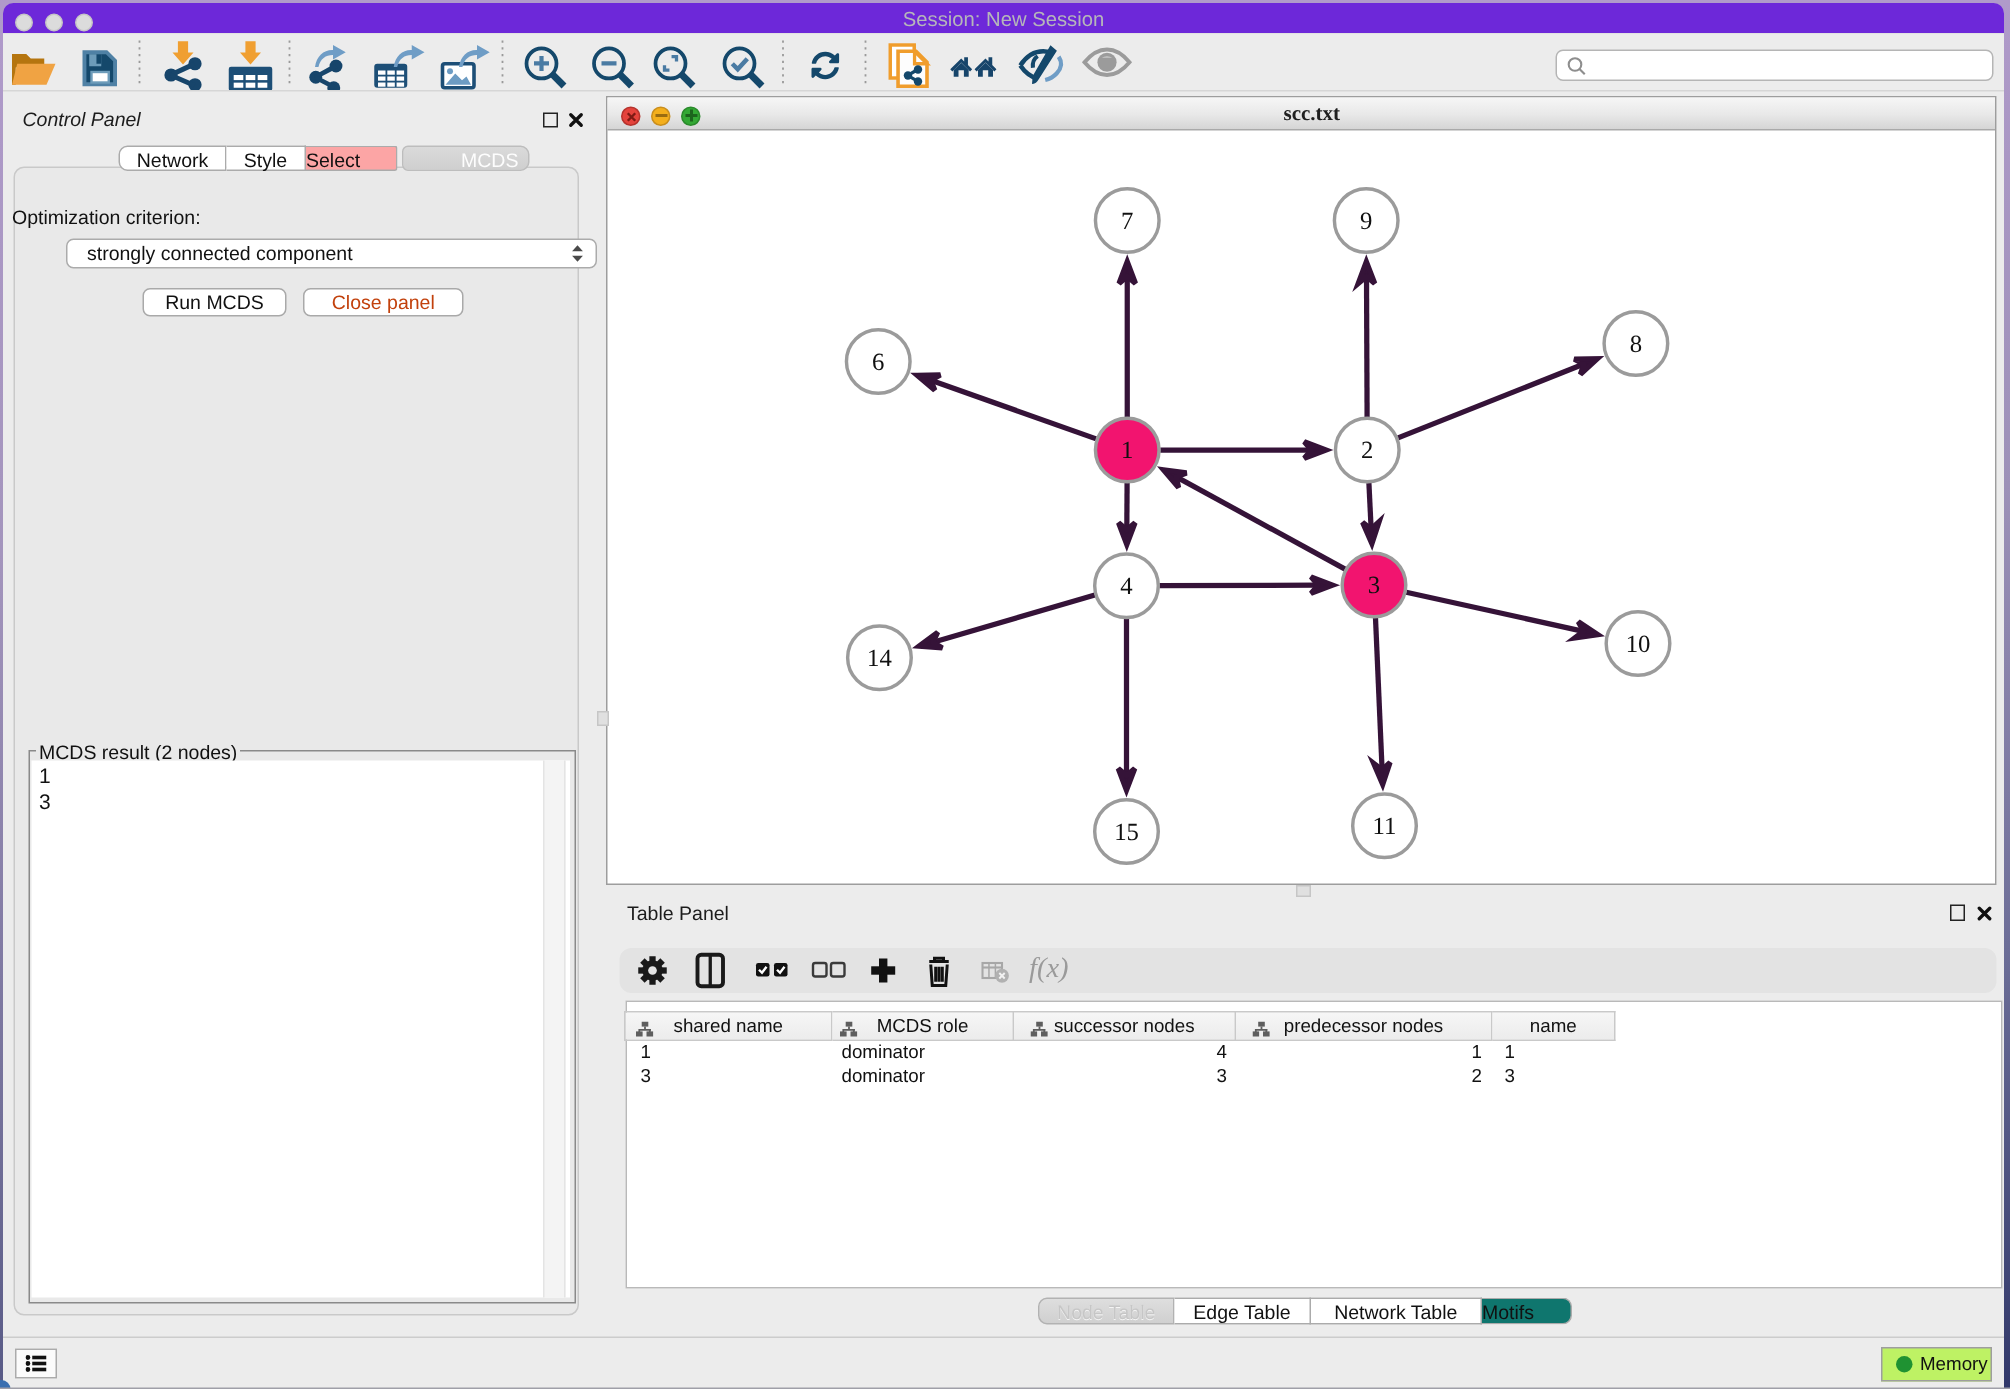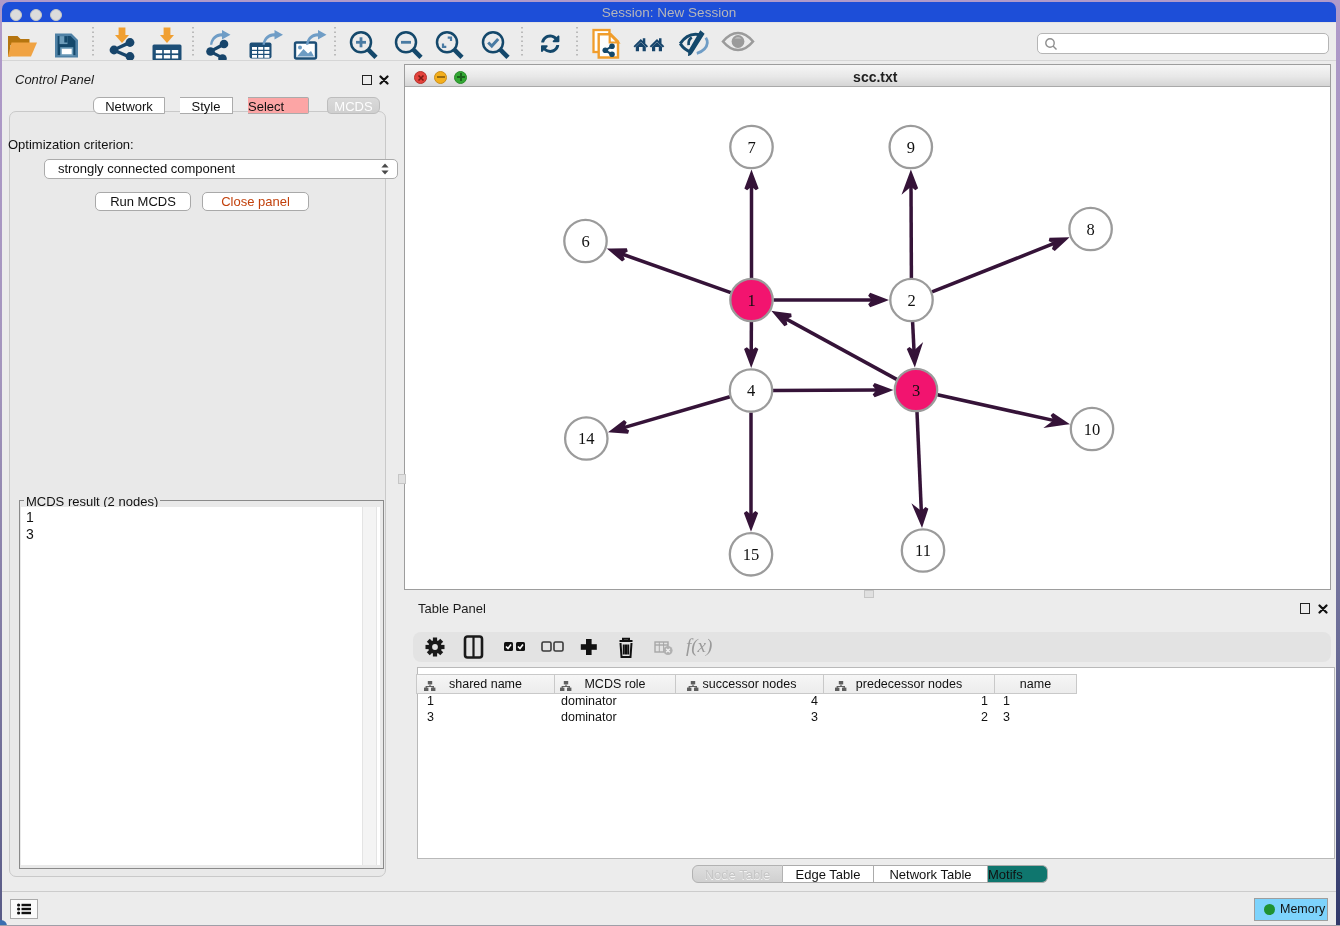--- a/index.html
+++ b/index.html
@@ -10,21 +10,21 @@
 
 <div class="abs" style="left:0;top:0;width:1340px;height:2px;background:#b09aca;z-index:50"></div>
 <div class="abs" style="left:0;top:0;width:2px;height:926px;background:linear-gradient(180deg,#b09aca 0%,#a495bd 40%,#74719a 80%,#585a86 100%);z-index:50"></div>
 <div class="abs" style="right:0;top:0;width:4px;height:926px;background:linear-gradient(180deg,#b09aca 0%,#9d91b8 35%,#6a6c96 70%,#31386a 100%);z-index:50"></div>
 <div class="abs" style="left:0;bottom:0;width:7px;height:6px;background:#3a6fb0;border-radius:0 6px 0 0;z-index:51"></div>
 <div class="abs" style="left:0;bottom:0;width:1340px;height:1px;background:#9f9fa8;z-index:52"></div>
 
 <div class="abs" style="left:0;top:0;width:12px;height:12px;background:#b09aca;z-index:4"></div>
 <div class="abs" style="right:0;top:0;width:12px;height:12px;background:#b09aca;z-index:4"></div>
 
-<div class="abs" style="left:2px;top:2px;width:1334px;height:20px;background:#1d4ed8;border-bottom:1px solid #e2e2e2;border-radius:7px 7px 0 0;z-index:5">
+<div class="abs" style="left:2px;top:2px;width:1334px;height:20px;background:#6d28d9;border-bottom:1px solid #e2e2e2;border-radius:7px 7px 0 0;z-index:5">
  <div class="abs" style="left:8px;top:7px;width:10px;height:10px;border-radius:50%;background:#dcdcdc;border:1px solid #c6c6c6"></div>
  <div class="abs" style="left:28px;top:7px;width:10px;height:10px;border-radius:50%;background:#dcdcdc;border:1px solid #c6c6c6"></div>
  <div class="abs" style="left:48px;top:7px;width:10px;height:10px;border-radius:50%;background:#dcdcdc;border:1px solid #c6c6c6"></div>
  <div class="abs" style="left:0;top:3px;width:1334px;text-align:center;font-size:13.5px;color:#b6b6ba;">Session: New Session</div>
 </div>
 
 <div id="toolbar" class="abs" style="left:2px;top:23px;width:1334px;height:37px;background:#ececec;border-bottom:1px solid #d6d6d6;z-index:5">
 <svg class="abs" style="left:0;top:0" width="780" height="37" viewBox="0 0 780 37">
 
  <g stroke="#9a9a9a" stroke-width="1.2" stroke-dasharray="1.5,3">
@@ -188,25 +188,25 @@
 
 <div id="cpanel" class="abs" style="left:2px;top:61px;width:388px;height:830px;background:#ececec;z-index:4">
  <div class="abs" style="left:13px;top:11px;font-size:13px;color:#1c1c1c;font-style:italic;">Control Panel</div>
  <div class="abs" style="left:360px;top:14px;width:8px;height:8px;border:1.4px solid #222;"></div>
  <svg class="abs" style="left:377px;top:14px" width="10" height="10" viewBox="0 0 10 10">
   <path d="M1.5 1.5 L8.5 8.5 M8.5 1.5 L1.5 8.5" stroke="#111" stroke-width="2.2" stroke-linecap="round"></path>
  </svg>
 
  <div class="abs" style="left:7px;top:50px;width:375px;height:764px;background:#e9e9e9;border:1px solid #c9c9c9;border-radius:7px;"></div>
 
- <div class="abs" style="left:91px;top:36px;height:17px;display:flex;font-size:13px;gap:15px;">
+ <div class="abs" style="left:77px;top:36px;height:17px;display:flex;font-size:13px;">
   <div style="width:70px;background:#fff;border:1px solid #ababab;border-radius:6px 0 0 6px;text-align:center;line-height:17px;color:#111;">Network</div>
   <div style="width:52px;background:#fff;border:1px solid #ababab;border-left:none;text-align:center;line-height:17px;color:#111;">Style</div>
   <div style="width:60px;background:#fca5a5;border:1px solid #ababab;border-left:none;border-radius:0 2px 2px 0;line-height:17px;color:#111;">Select</div>
-  <div style="width:51px;margin-left:3px;background:linear-gradient(180deg,#dadada,#cfcfcf);border:1px solid #bdbdbd;border-radius:4px 6px 6px 4px;text-align:center;line-height:17px;color:#fdfdfd;">MCDS</div>
+  <div style="width:51px;margin-left:3px;background:linear-gradient(180deg,#dadada,#cfcfcf);border:1px solid #bdbdbd;border-radius:4px 6px 6px 4px;text-align:center;line-height:17px;color:#fdfdfd;padding-left:32px;">MCDS</div>
  </div>
  <div class="abs" style="left:6px;top:76px;width:388px;font-size:13px;color:#111;">Optimization criterion:</div>
 
  <div class="abs" style="left:42px;top:98px;width:308px;height:18px;background:#ffffff;border:1px solid #ababab;border-radius:5px;padding-left:44px;">
   <div class="abs" style="left:13px;top:1px;font-size:13px;color:#111;line-height:16px;">strongly connected component</div>
   <svg class="abs" style="right:7px;top:3px" width="10" height="12" viewBox="0 0 10 12">
    <path d="M5 0.5 L8.6 4.5 H1.4 z" fill="#4a4a4a"></path>
    <path d="M5 11.5 L1.4 7.5 H8.6 z" fill="#4a4a4a"></path>
   </svg>
  </div>
@@ -218,21 +218,21 @@
  <div class="abs" style="left:22px;top:433px;background:#e9e9e9;padding:0 2px;font-size:13px;color:#111;">MCDS result (2 nodes)</div>
  <div class="abs" style="left:19px;top:446px;width:359px;height:358px;background:#ffffff;"></div>
  <div class="abs" style="left:360px;top:446px;width:13px;height:358px;background:#f4f4f4;border-left:1px solid #e4e4e4;border-right:1px solid #e4e4e4;"></div>
  <div class="abs" style="left:24px;top:448px;font-size:14px;color:#111;line-height:16.5px;">1<br>3</div>
 </div>
 
 <div class="abs" style="left:398px;top:474px;width:6px;height:8px;background:#e0e0e0;border:1px solid #c6c6c6;z-index:6"></div>
 
 <div id="netwin" class="abs" style="left:404px;top:64px;width:927px;height:526px;background:#ffffff;border:1px solid #9d9d9d;box-sizing:border-box;z-index:4">
 
- <div class="abs" style="left:0;top:0;width:925px;height:21px;background:linear-gradient(180deg,#f6f6f6 0%,#e8e8e8 55%,#d5d5d5 100%);border-bottom:1px solid #a9a9a9;">
+ <div class="abs" style="left:0;top:0;width:925px;height:21px;background:linear-gradient(180deg,#f6f6f6 0%,#e8e8e8 55%,#d5d5d5 100%);border-bottom:1px solid #a9a9a9;font-family:Liberation Serif, serif;">
   <div class="abs" style="left:9px;top:6px;width:11px;height:11px;border-radius:50%;background:#e4433c;border:1px solid #b5332d;"></div>
   <svg class="abs" style="left:11.5px;top:8.5px" width="8" height="8" viewBox="0 0 8 8">
         <path d="M1.5 1.5 L6.5 6.5 M6.5 1.5 L1.5 6.5" stroke="#7e1a14" stroke-width="1.6"></path>
       </svg>
   <div class="abs" style="left:29px;top:6px;width:11px;height:11px;border-radius:50%;background:#f4af1c;border:1px solid #c98e1d;"></div>
   <div class="abs" style="left:31.5px;top:11px;width:8px;height:2px;background:#9a6c10;"></div>
   <div class="abs" style="left:49px;top:6px;width:11px;height:11px;border-radius:50%;background:#33a834;border:1px solid #2a8a2b;"></div>
   <div class="abs" style="left:51.5px;top:11px;width:8px;height:2px;background:#1c641d;"></div>
   <div class="abs" style="left:54.5px;top:8px;width:2px;height:8px;background:#1c641d;"></div>
   <div class="abs" style="left:0;top:4px;width:925px;text-align:center;font-size:14px;font-weight:bold;color:#1f1f1f;">&nbsp;&nbsp;&nbsp;&nbsp;scc.txt</div>
@@ -426,21 +426,21 @@
    <g fill="#111">
     <circle cx="1.6" cy="2" r="1.6"></circle>
           <circle cx="1.6" cy="6" r="1.6"></circle>
           <circle cx="1.6" cy="10" r="1.6"></circle>
     <rect x="4.5" y="0.8" width="9.5" height="2.4"></rect>
           <rect x="4.5" y="4.8" width="9.5" height="2.4"></rect>
           <rect x="4.5" y="8.8" width="9.5" height="2.4"></rect>
    </g>
   </svg>
  </div>
- <div class="abs" style="left:1254px;top:6px;width:72px;height:21px;background:#7dd3fc;border:1px solid #9e9e9e;font-size:12.5px;color:#111;">
+ <div class="abs" style="left:1254px;top:6px;width:72px;height:21px;background:#bef264;border:1px solid #9e9e9e;font-size:12.5px;color:#111;">
   <div class="abs" style="left:9px;top:5px;width:11px;height:11px;border-radius:50%;background:#1f9232;"></div>
   <div class="abs" style="left:25px;top:3px;">Memory</div>
  </div>
 </div>
 <style>
 .hcell{box-sizing:border-box;height:20px;position:relative;text-align:center;line-height:18px;
  background:linear-gradient(180deg,#f6f6f6,#ececec);border:1px solid #c9c9c9;border-left:none;}
 .hcell:first-child{border-left:1px solid #c9c9c9;}
 .hic{position:absolute;top:4px;}
 </style>

